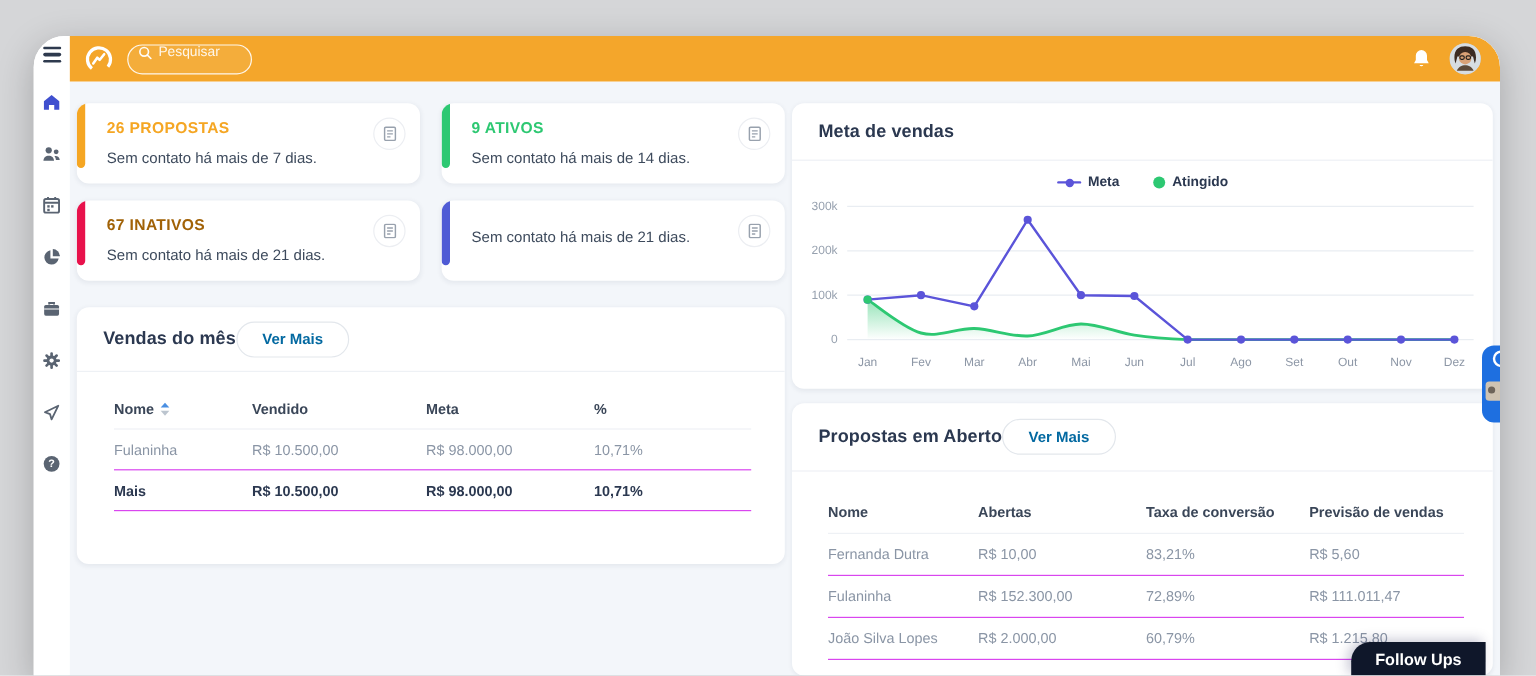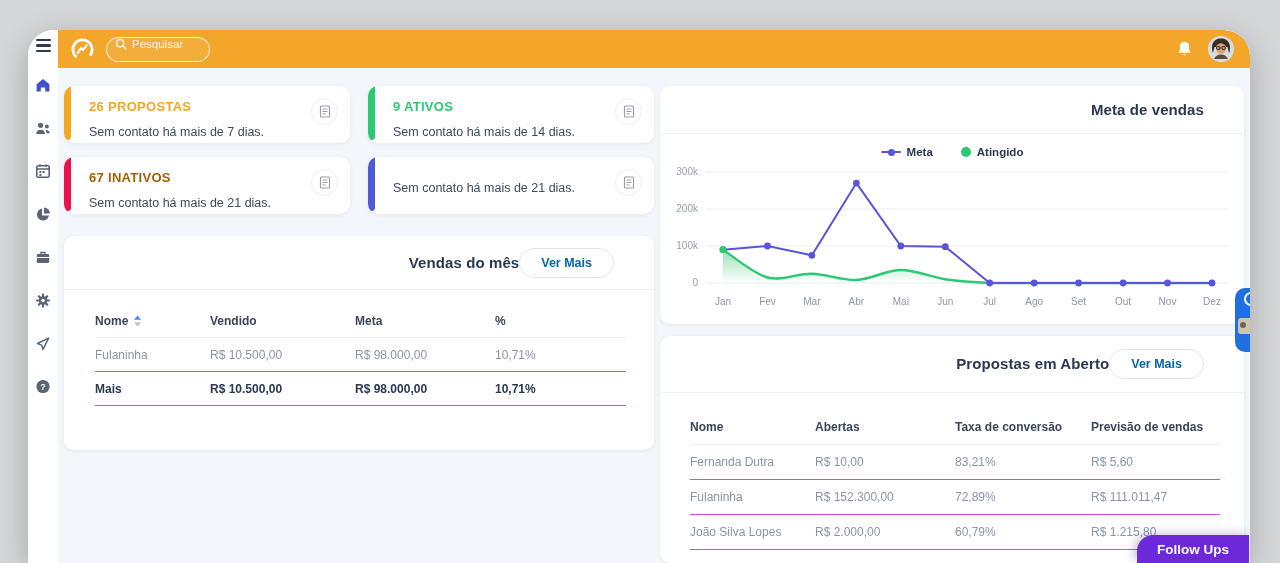--- a/index.html
+++ b/index.html
@@ -26,28 +26,28 @@
   .topbar-right{margin-left:auto;display:flex;align-items:center;gap:15px}
   .avatar{width:26px;height:26px;border-radius:50%;overflow:hidden;flex:none;cursor:pointer;background:#cdd5dc}
   
   .content{position:absolute;left:30px;top:38px;right:0;bottom:0;background:#f3f6fa;
            padding:18px 6px 0 6px;display:flex;gap:6px;overflow:hidden}
   .col-left{width:590px;flex:none;display:flex;flex-direction:column}
   .col-right{flex:1;display:flex;flex-direction:column;position:relative}
   .card{background:#fff;border-radius:10px;box-shadow:0 1px 4px rgba(25,39,64,.07)}
   
   .stats{display:grid;grid-template-columns:1fr 1fr;gap:14px 18px;margin-bottom:22px}
-  .stat-card{position:relative;height:57px;padding:13px 16px 0 25px;overflow:hidden;cursor:pointer}
+  .stat-card{position:relative;height:67px;padding:13px 16px 0 25px;overflow:hidden;cursor:pointer}
   .accent{position:absolute;left:0;top:0;width:7px;height:54px;border-radius:0 0 7px 7px}
   .stat-title{font-size:13px;font-weight:700;letter-spacing:.3px}
   .stat-sub{font-size:12.5px;color:#3d4a5c;margin-top:11px}
   .doc-btn{position:absolute;right:12px;top:12px;width:27px;height:27px;border-radius:50%;
            border:1px solid #eceef2;background:#fff;display:flex;align-items:center;justify-content:center;cursor:pointer}
   
-  .card-head{display:flex;align-items:center;justify-content:flex-end;padding:0 40px;border-bottom:1px solid #eef1f5}
+  .card-head{display:flex;align-items:center;justify-content:flex-start;padding:0 22px;border-bottom:1px solid #eef1f5}
   .card-title{font-size:15px;font-weight:700;color:#2b3850;letter-spacing:.1px}
   .ver-mais{height:30px;padding:0 21px;border-radius:15px;border:1px solid #e3e7ec;background:#fff;
             font-size:12.5px;color:#0369a1;font-weight:700;cursor:pointer;font-family:"Liberation Sans",sans-serif}
   
   .vendas-card{height:214px;overflow:hidden}
   .vendas-card .card-head{height:54px}
   .tblwrap{padding:14px 28px 0 31px}
   .thead,.trow{display:grid;grid-template-columns:115px 145px 140px 1fr;align-items:center}
   .thead{height:34px;border-bottom:1px solid #eef1f5;font-size:12px;font-weight:700;color:#3a4658}
   .trow{height:34px;border-bottom:1px solid #d946ef;font-size:12px;color:#8a95a5;cursor:pointer}
@@ -63,21 +63,21 @@
   .leg-line i{position:absolute;left:7px;top:-2.5px;width:7px;height:7px;border-radius:50%;display:block}
   .leg-dot{width:10px;height:10px;border-radius:50%}
   .chart{display:block;margin-top:4px}
   
   .prop-card{height:240px;overflow:hidden}
   .prop-card .card-head{height:57px}
   .propwrap{padding:18px 24px 0 30px}
   .prop .thead,.prop .trow{grid-template-columns:125px 140px 136px 1fr}
   .prop .trow{height:35px}
   
-  .follow{position:absolute;right:1px;bottom:0;width:112px;height:28px;background:#6d28d9;color:#fff;
+  .follow{position:absolute;right:12px;bottom:0;width:112px;height:28px;background:#0f172a;color:#fff;
           font-weight:700;font-size:13.5px;border-radius:16px 0 0 0;display:flex;align-items:center;
           justify-content:center;cursor:pointer;z-index:8;box-shadow:-3px -2px 10px rgba(40,40,90,.25)}
   .chat-tab{position:absolute;right:0;top:258px;width:15px;height:64px;background:#1e6fe0;
             border-radius:10px 0 0 10px;z-index:8;cursor:pointer;overflow:hidden}
   .chat-arc{position:absolute;right:-8px;top:4px;width:14px;height:14px;border:2.2px solid #fff;border-radius:50%}
   .chat-photo{position:absolute;right:0;top:30px;width:12px;height:16px;background:#cfc3b2;border-radius:3px 0 0 3px}
   .chat-photo:after{content:"";position:absolute;left:2px;top:4px;width:6px;height:6px;border-radius:50%;background:#6e645a}
 </style>
 </head>
 <body>

